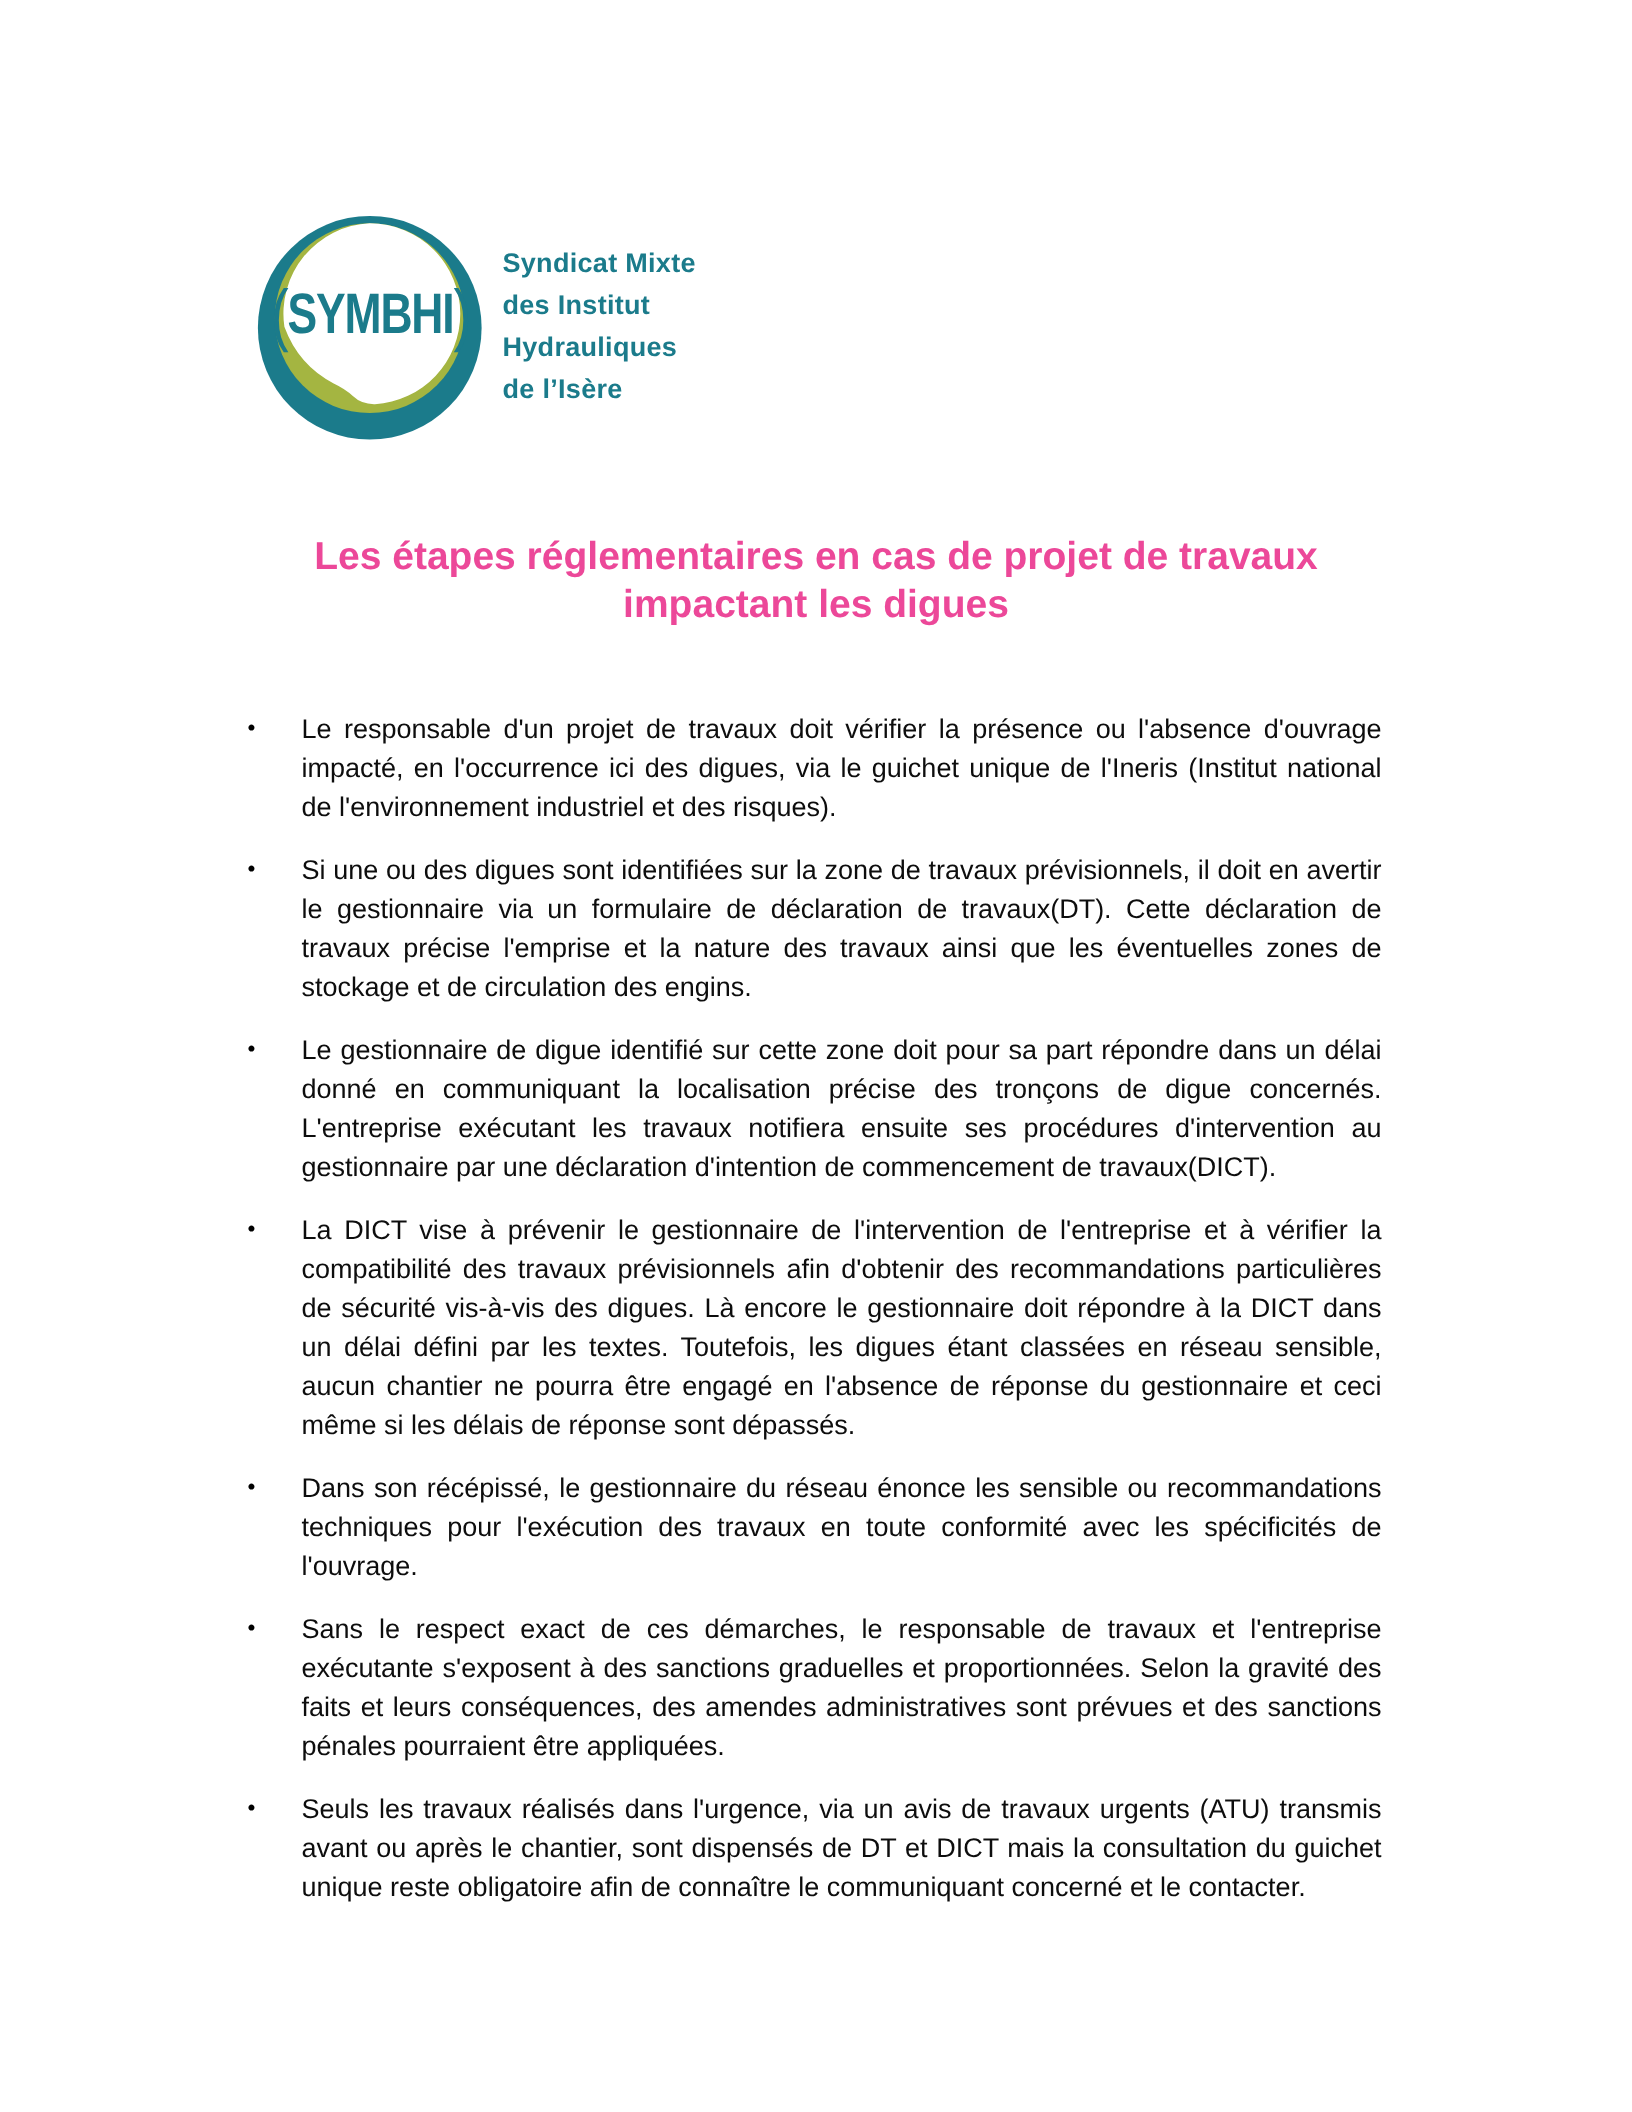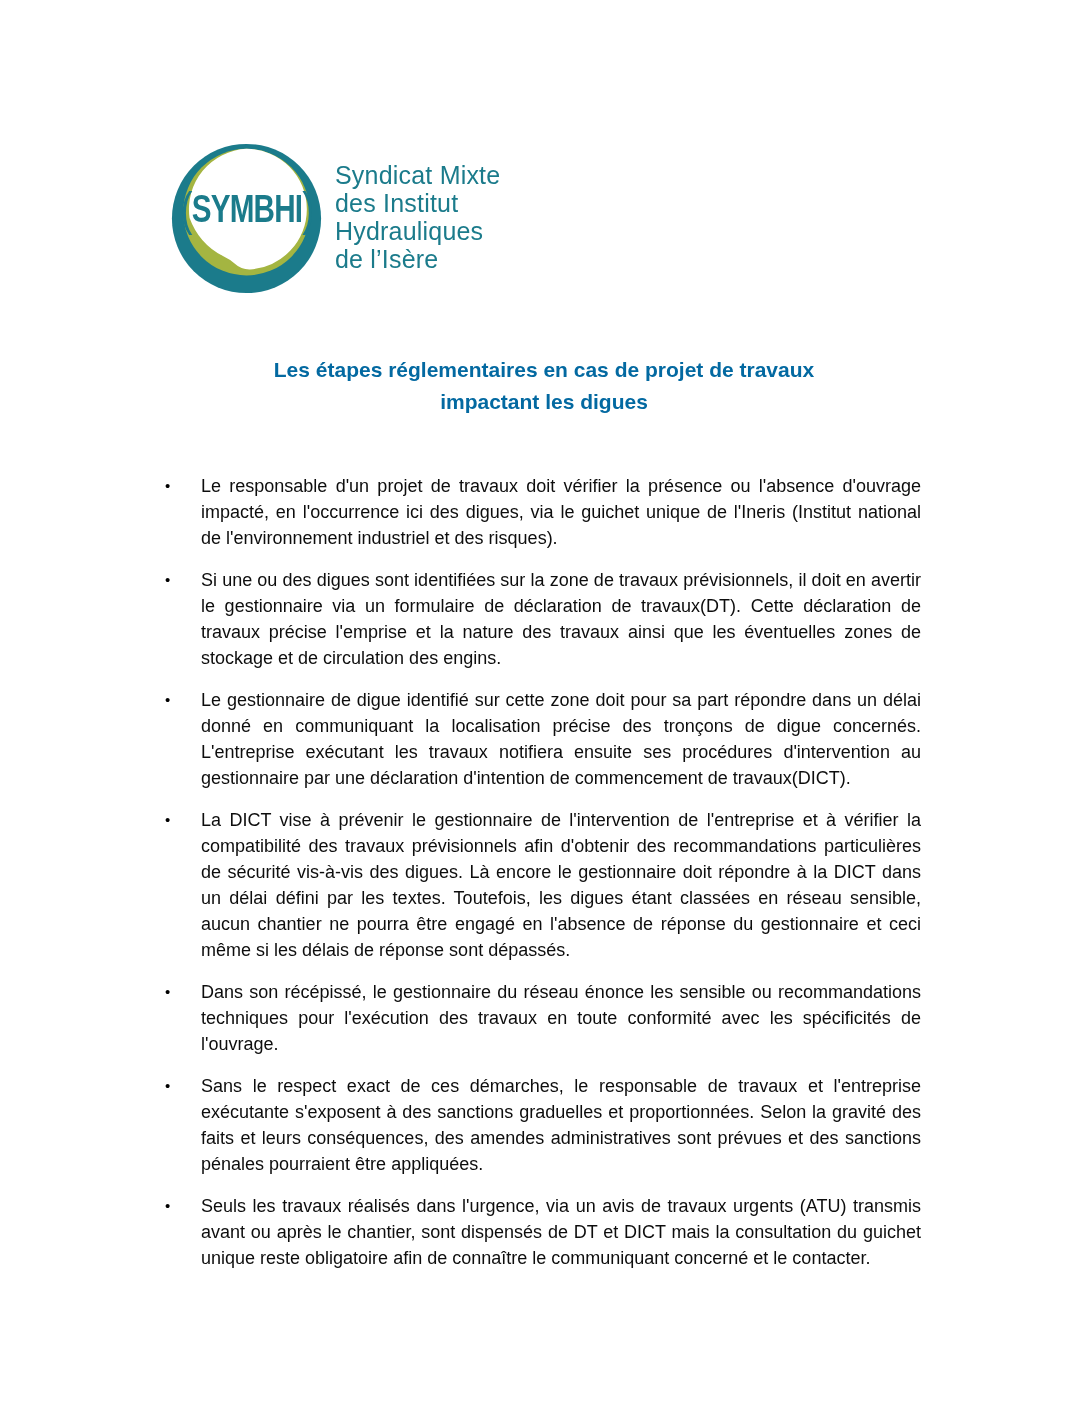--- a/index.html
+++ b/index.html
@@ -50,38 +50,38 @@
     letter-spacing: -1px;
   }
   .logo-word .paren {
     font-weight: normal;
     font-size: 46px;
     vertical-align: -3px;
   }
   .org-name {
     margin-top: 21px;
     color: #1b7b8b;
-    font-weight: normal;
-    font-size: 25px;
+    font-weight: bold;
+    font-size: 18px;
     line-height: 28px;
     letter-spacing: 0.2px;
   }
 
   
   .doc-title {
     position: absolute;
     left: 179px;
     top: 330px;
     width: 730px;
     margin: 0;
     text-align: center;
-    font-size: 21px;
+    font-size: 26px;
     font-weight: bold;
     line-height: 32px;
-    color: #0369a1;
+    color: #ec4899;
   }
 
   
   .bullet-list {
     position: absolute;
     left: 163px;
     top: 449px;
     width: 758px;
     margin: 0;
     padding: 0;

